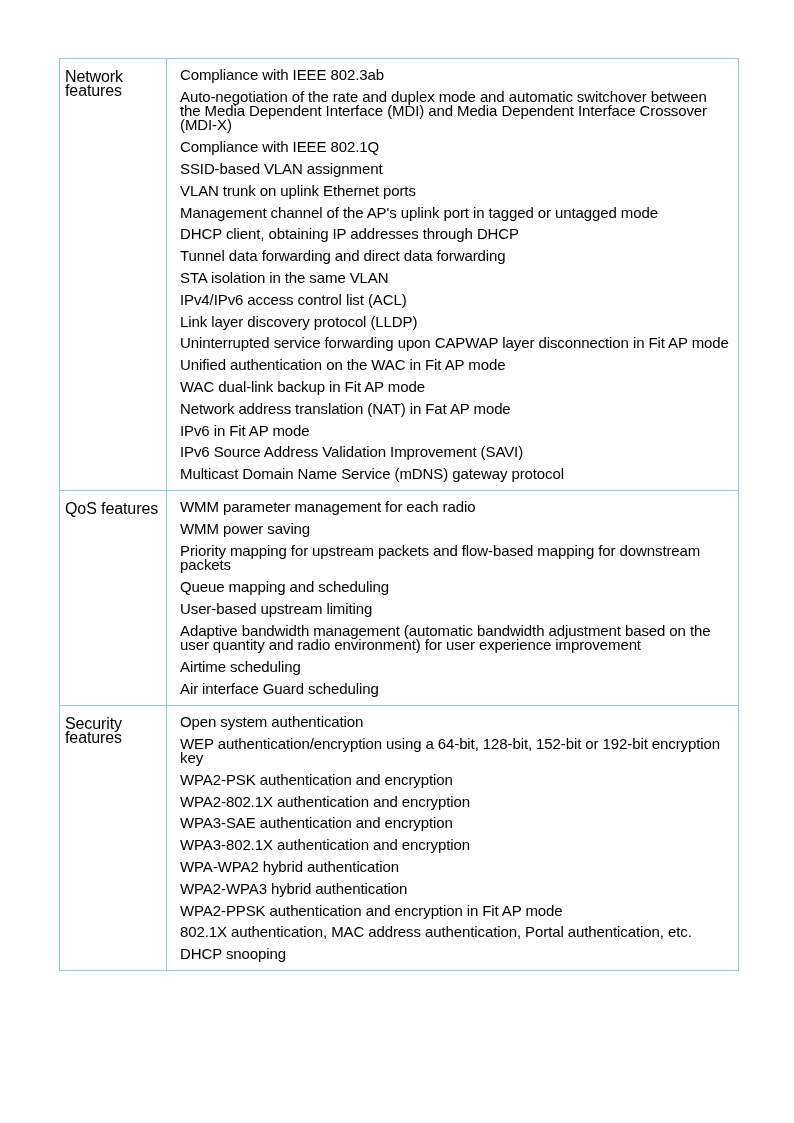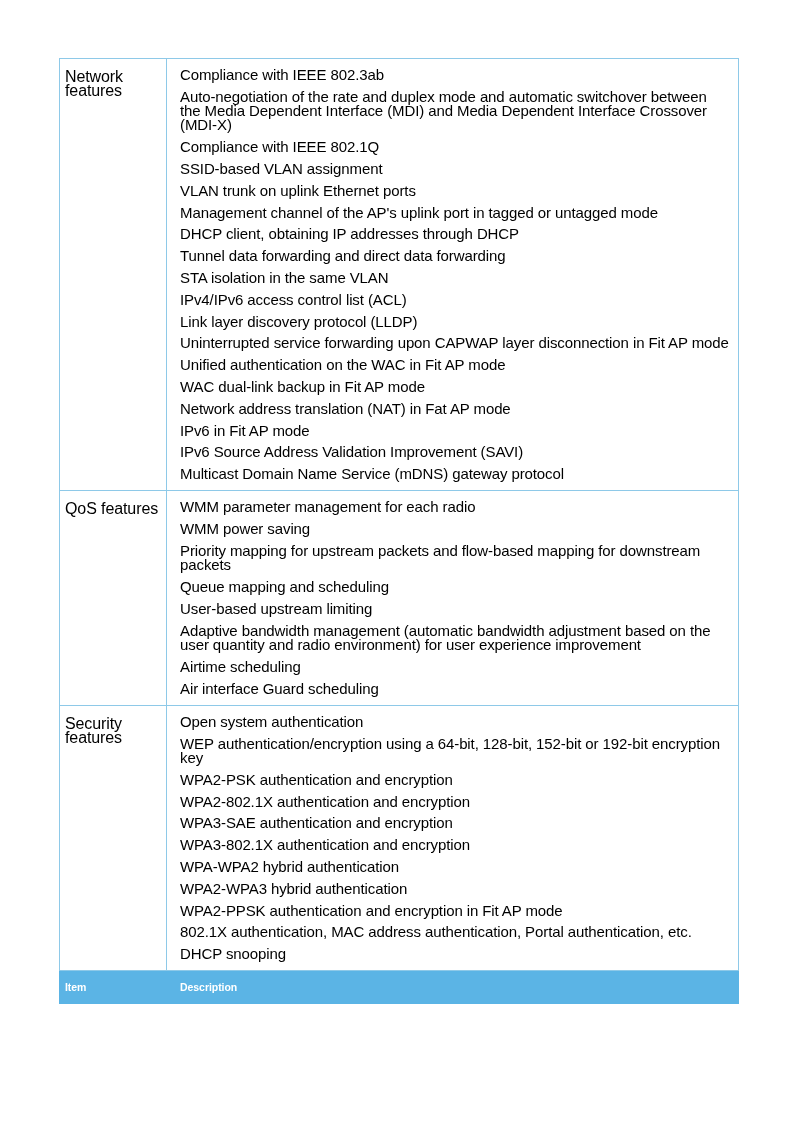--- a/index.html
+++ b/index.html
@@ -159,26 +159,18 @@
               <li>WPA-WPA2 hybrid authentication</li>
               <li>WPA2-WPA3 hybrid authentication</li>
               <li>WPA2-PPSK authentication and encryption in Fit AP mode</li>
               <li>802.1X authentication, MAC address authentication, Portal authentication, etc.</li>
               <li>DHCP snooping</li>
             </ul>
           </div>
         </td>
       </tr>
 
-      <tr class="hdr-row">
-        <th>
-          <div class="hdr-cell item-hdr">Item</div>
-        </th>
-        <th>
-          <div class="hdr-cell">Description</div>
-        </th>
-      </tr>
 
 
     </tbody>
   </table>
 
 </div>
 
 </body></html>

